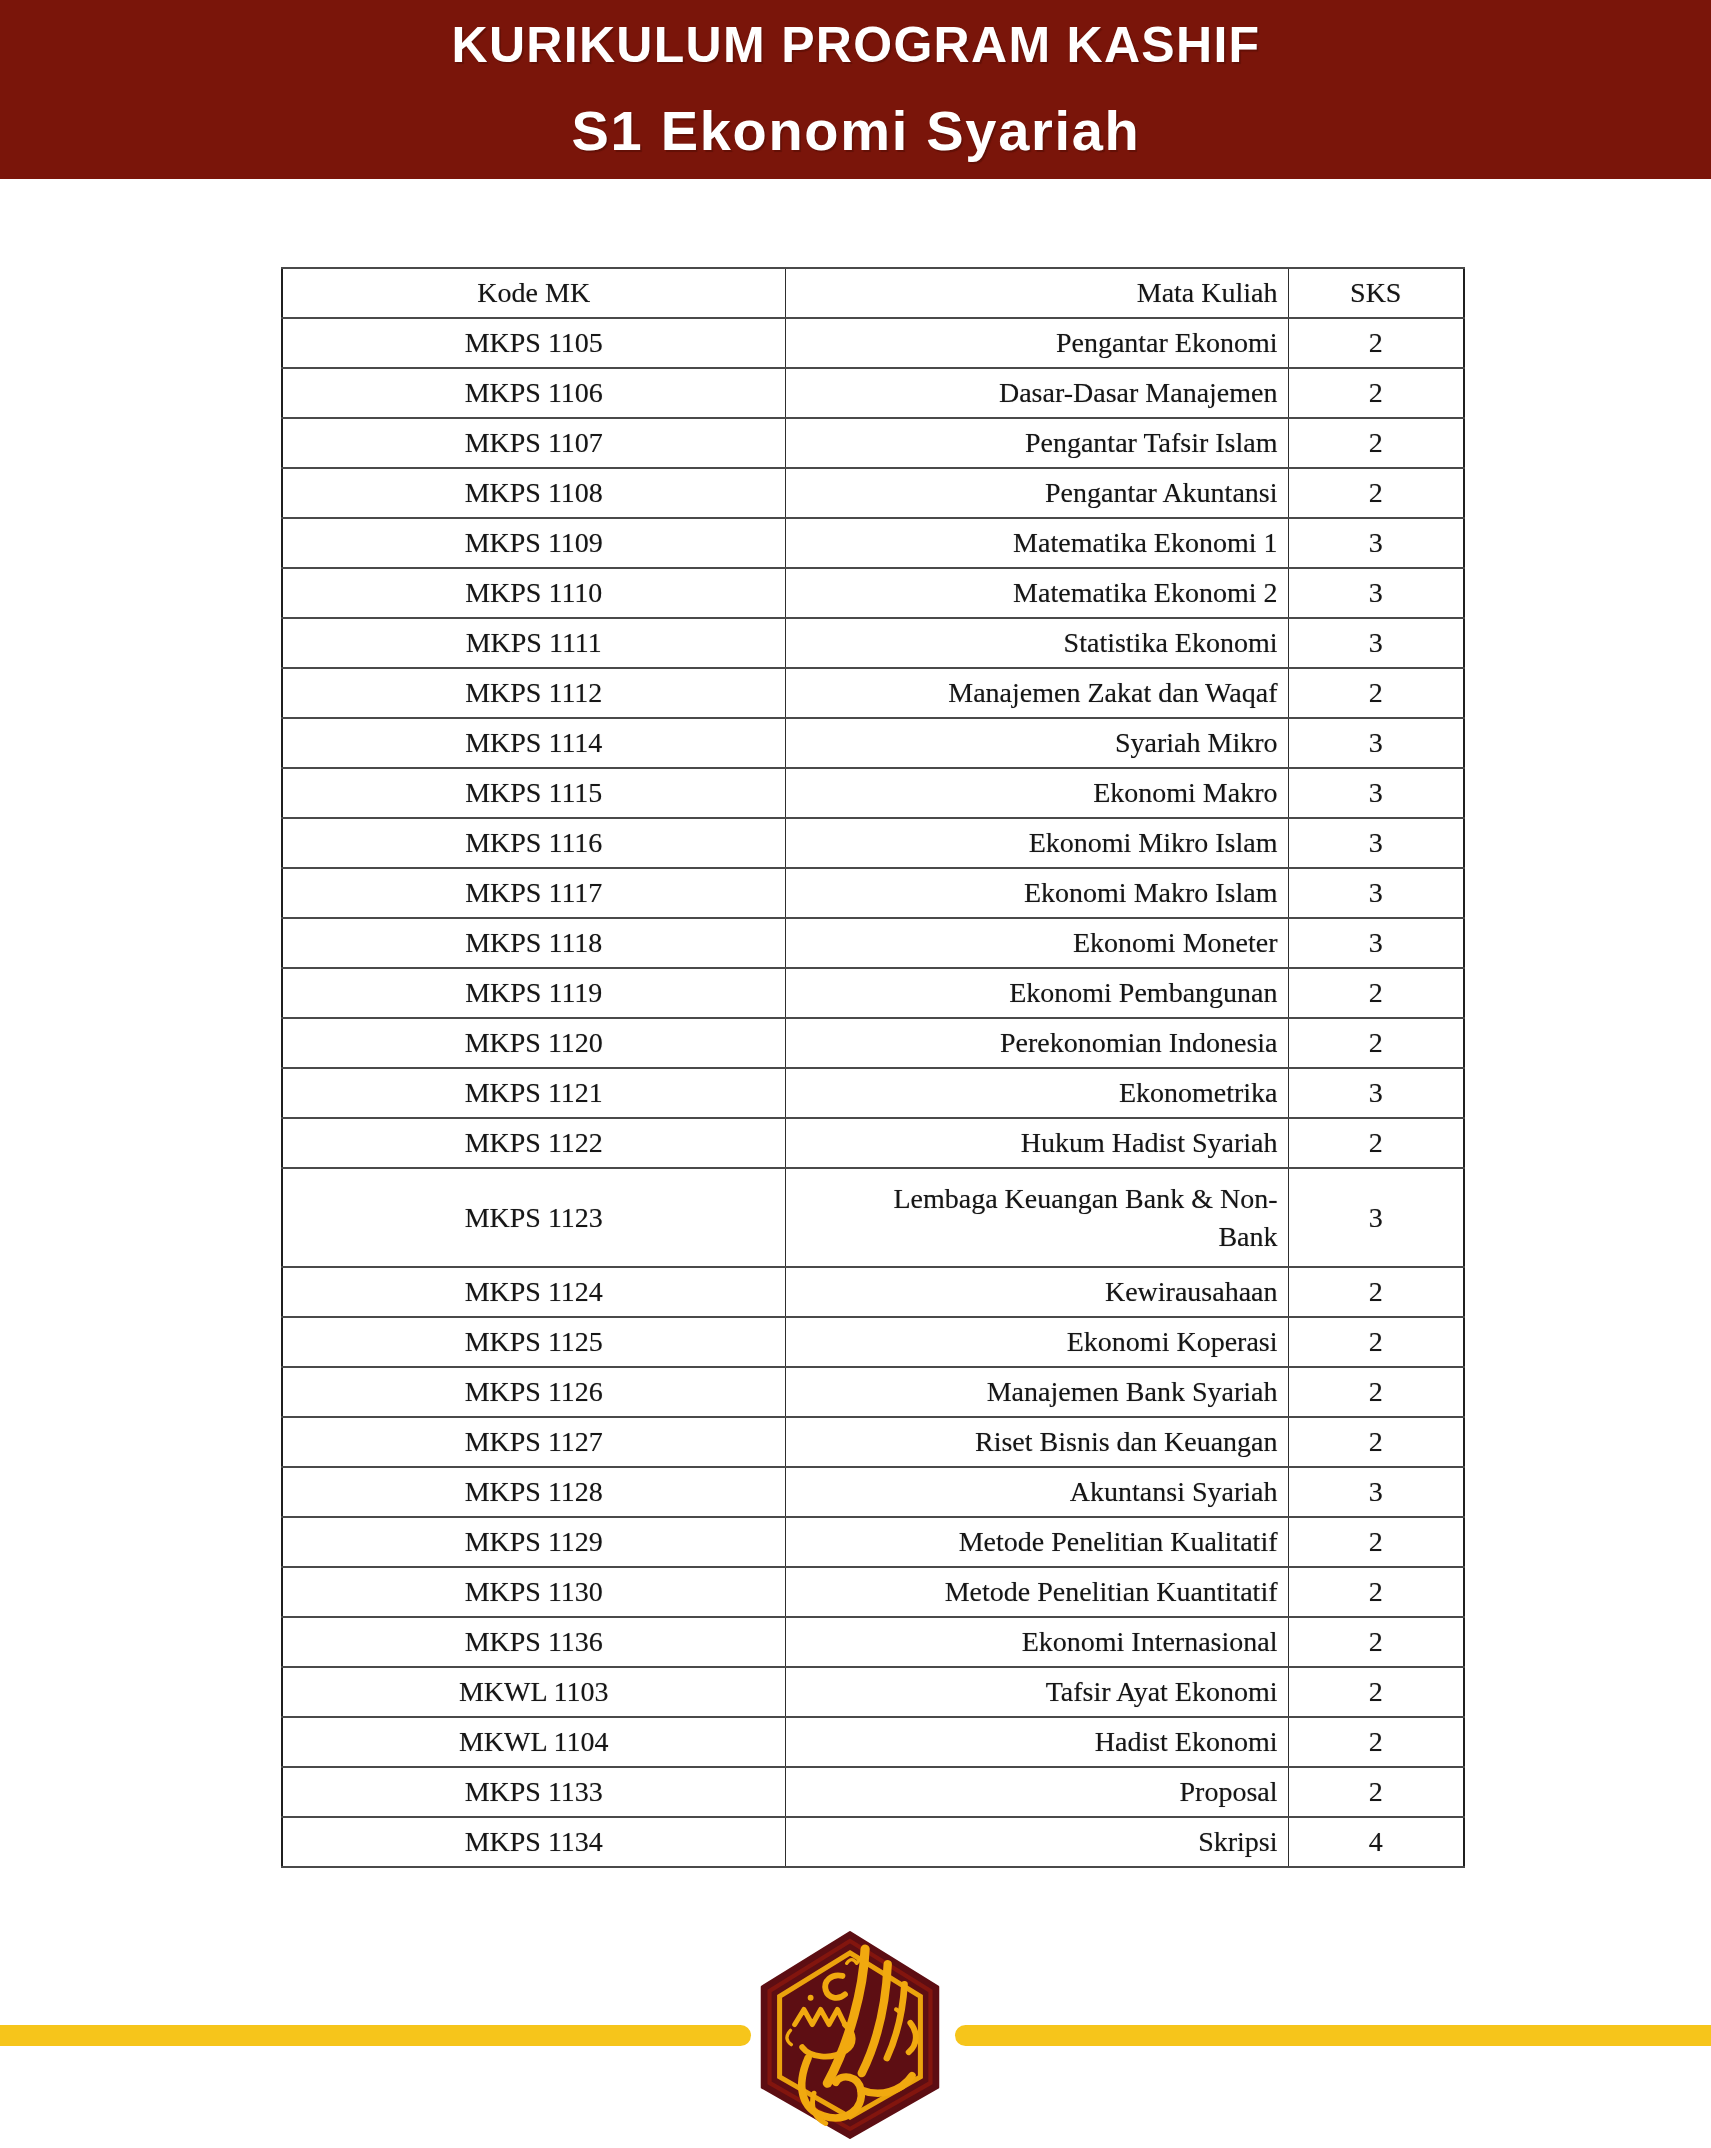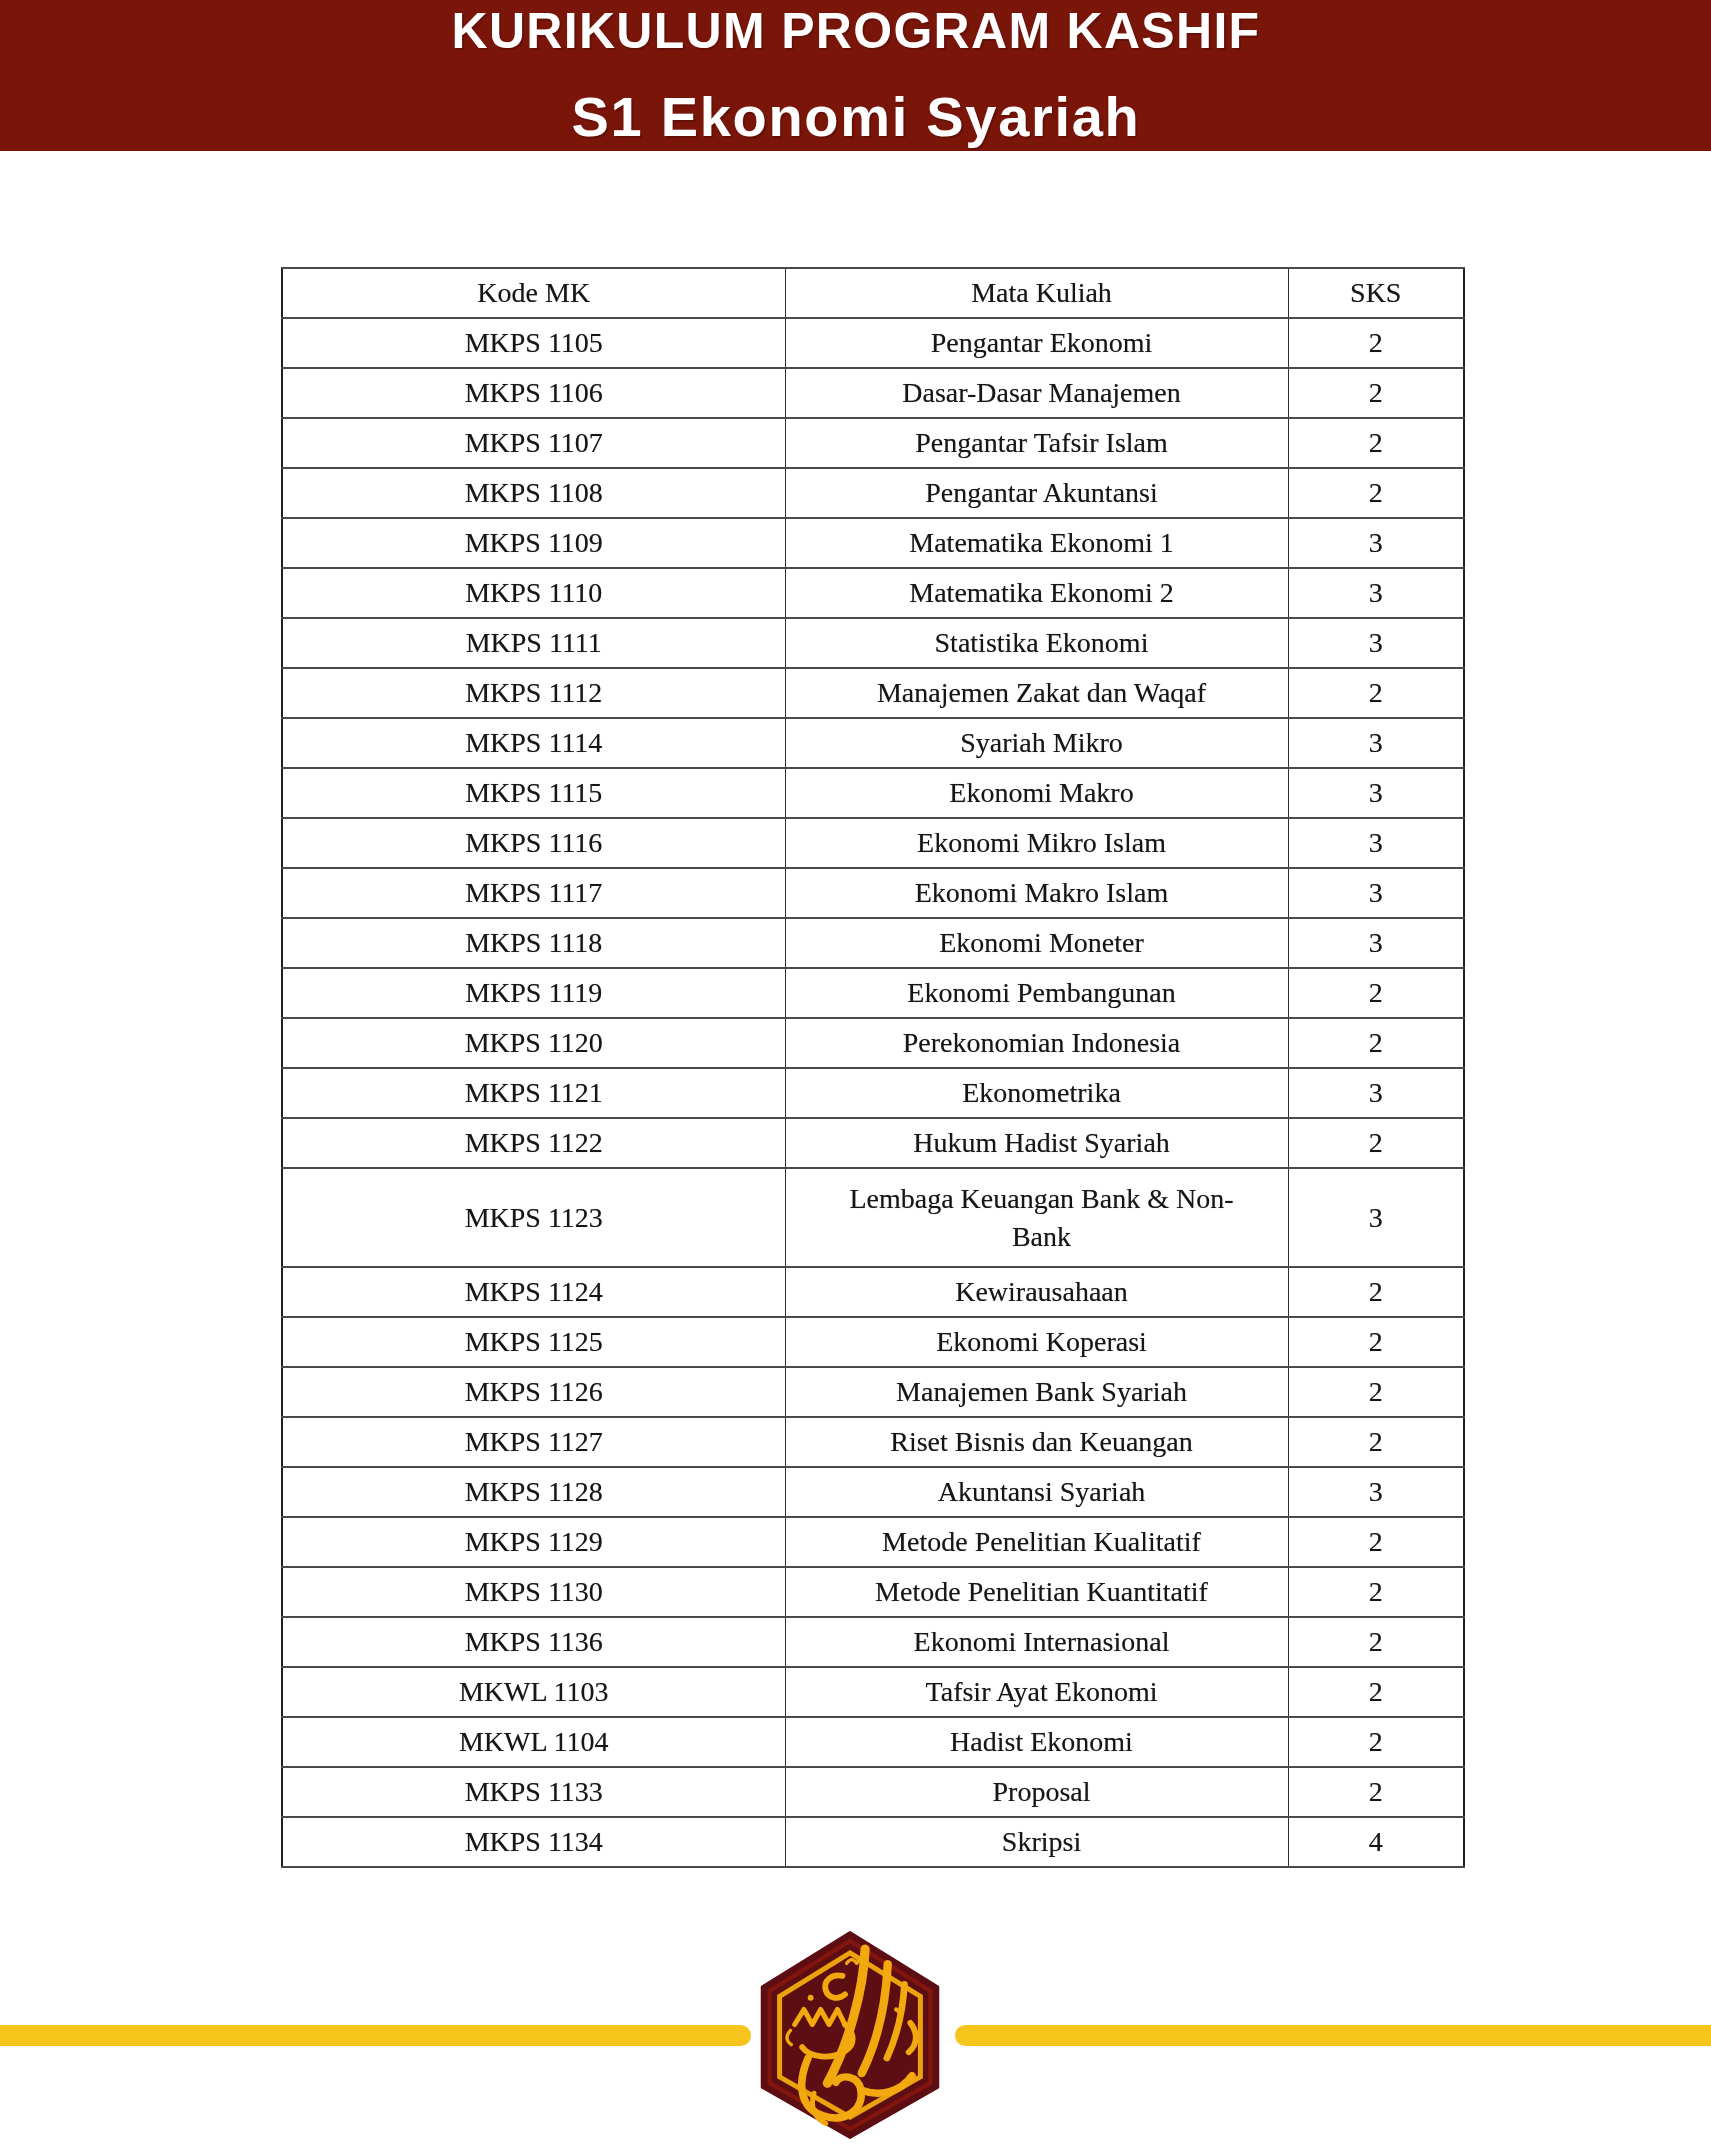--- a/index.html
+++ b/index.html
@@ -4,21 +4,21 @@
 <style>
   html, body { margin:0; padding:0; background:#ffffff; }
   .page {
     position:relative; width:1712px; height:2148px;
     background:#ffffff; overflow:hidden;
     font-family:"Liberation Serif", serif;
   }
 
   
   .banner {
-    position:absolute; left:0; top:0; width:1712px; height:151px;
+    position:absolute; left:0; top:0; width:1712px; height:179px;
     background:#7A150A;
     display:flex; flex-direction:column; align-items:center; justify-content:center;
     gap:33px;
   }
   .banner .line {
     font-family:"Liberation Sans", sans-serif;
     font-weight:bold; color:#ffffff; line-height:1; white-space:nowrap;
     text-shadow:1.7px 1.7px 0.8px rgba(70,10,5,0.45);
   }
   .banner .line1 { font-size:50px; letter-spacing:1.3px; }
@@ -35,21 +35,21 @@
     border-top:2.5px solid #4a4a4a; border-bottom:2.5px solid #4a4a4a;
     box-sizing:border-box;
     height:50px;
     font-size:28px; font-weight:normal; color:#161616;
     text-shadow:0 0 0.8px rgba(20,20,20,0.45);
     vertical-align:middle;
     padding:0;
   }
   table.curriculum tr.tall th, table.curriculum tr.tall td { height:99px; }
   .col-code { text-align:center; }
-  .col-name { text-align:center; padding-left:20px !important; padding-right:10px !important; white-space:pre-line; line-height:1.35; }
+  .col-name { text-align:right; padding-left:20px !important; padding-right:10px !important; white-space:pre-line; line-height:1.35; }
   .col-sks  { text-align:center; }
   thead th { font-size:28.5px; }
 
   
   .band {
     position:absolute; top:2025px; height:21px; background:#F6C51B;
   }
   .band-left  { left:0;      width:751px; border-radius:0 11px 11px 0; }
   .band-right { left:955px; width:757px; border-radius:11px 0 0 11px; }
 

